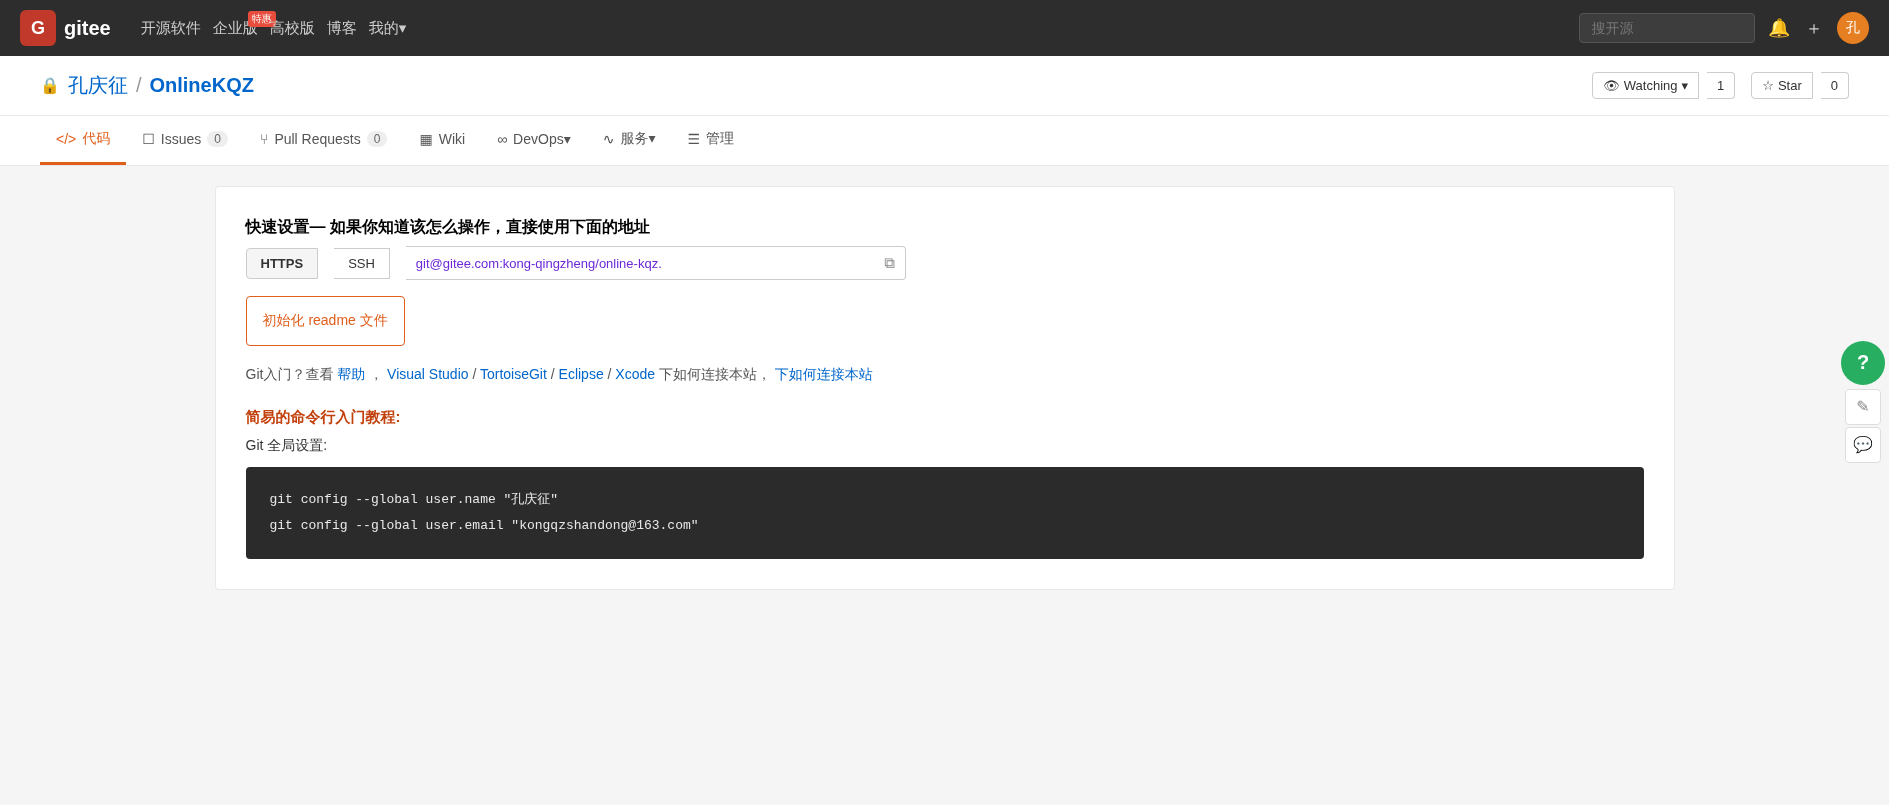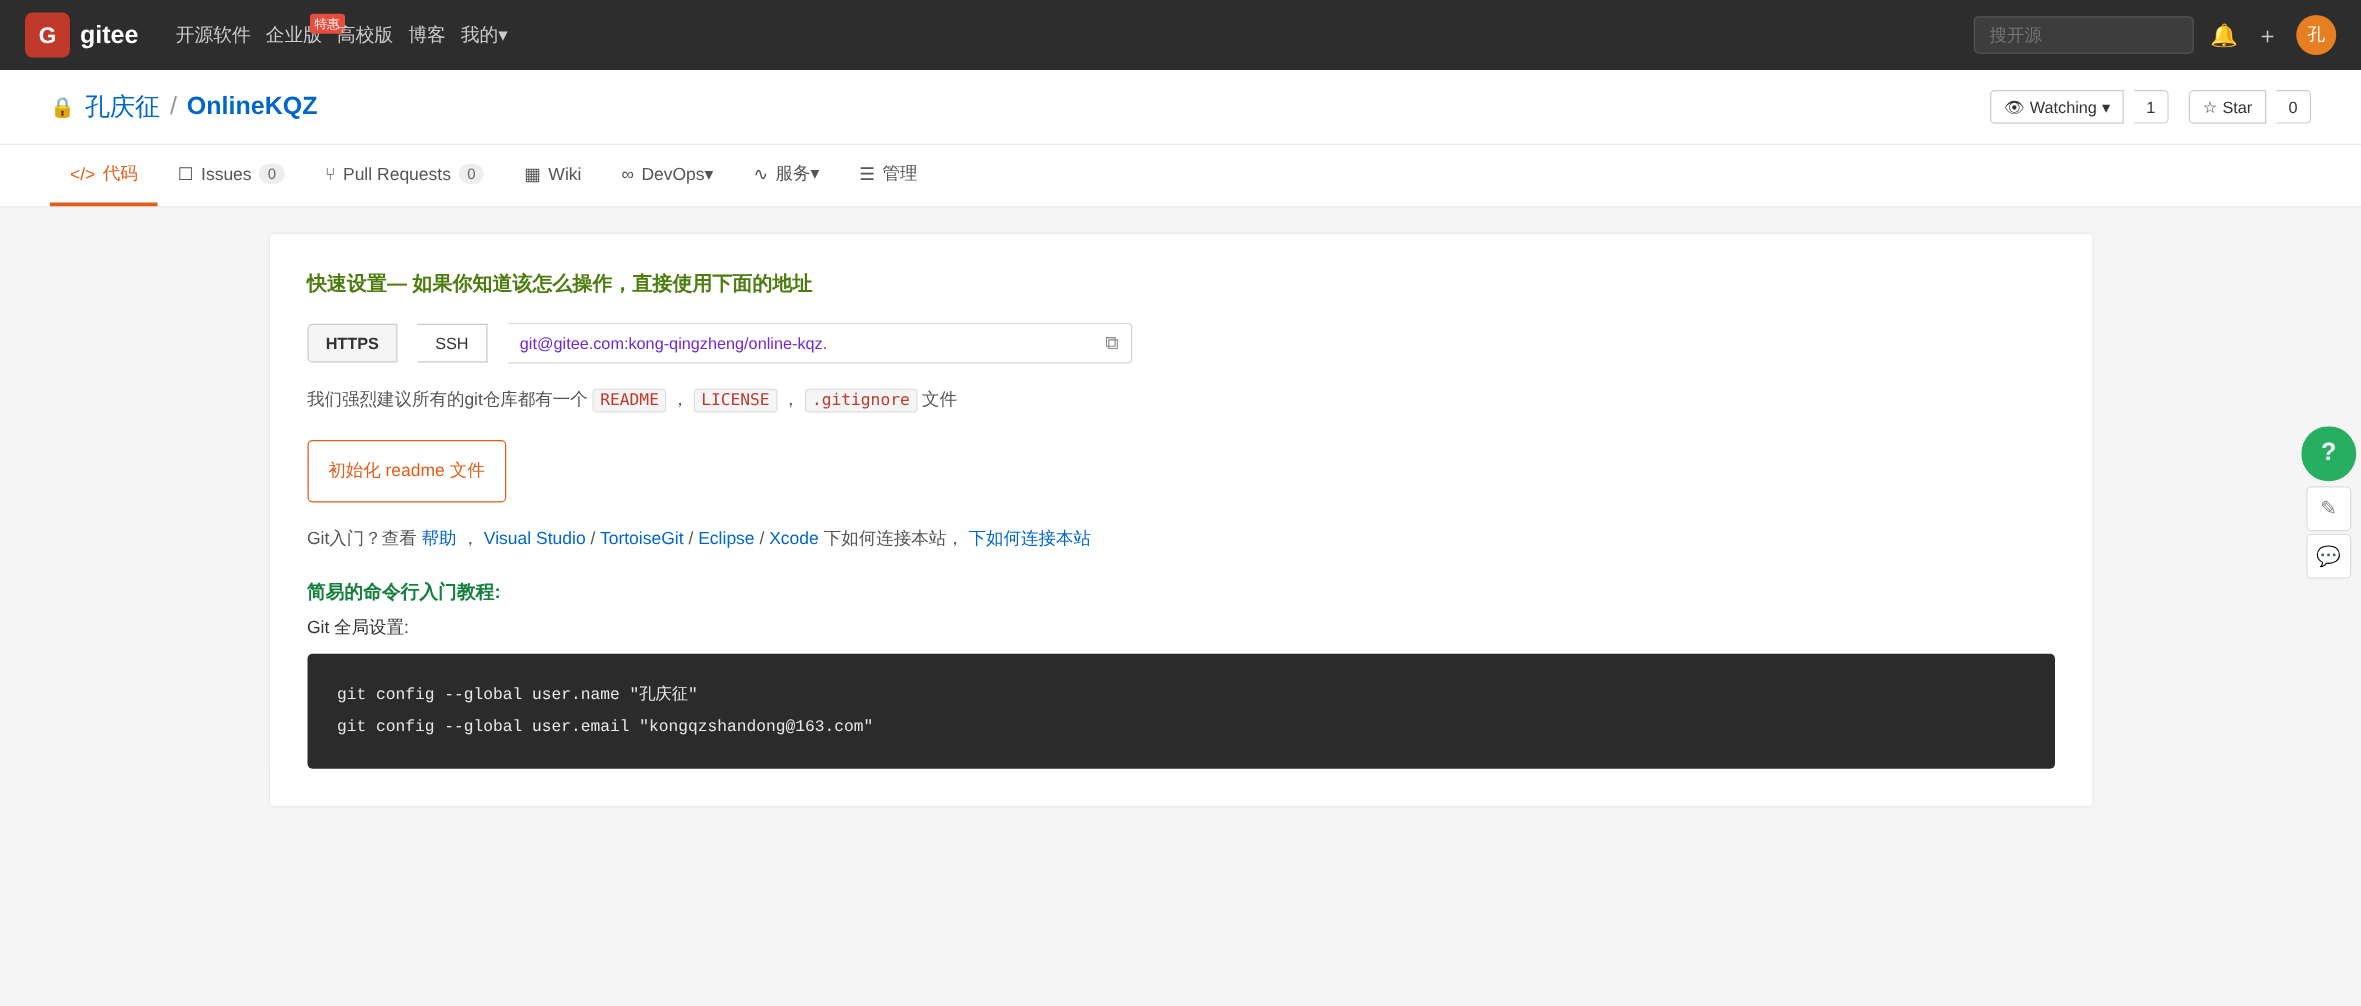--- a/index.html
+++ b/index.html
@@ -210,22 +210,22 @@
     }
     .setup-box {
       background: white;
       border: 1px solid #e8e8e8;
       border-radius: 4px;
       padding: 30px 30px;
     }
     .setup-title {
       font-size: 16px;
       font-weight: bold;
-      color: #4d7c0f;
-      margin-bottom: 20px;
+      color: #000000;
+      margin-bottom: 8px;
     }
     .clone-row {
       display: flex;
       align-items: center;
       gap: 16px;
       margin-bottom: 16px;
     }
     .protocol-btn {
       border: 1px solid #ccc;
       padding: 7px 14px;
@@ -303,21 +303,21 @@
       margin-bottom: 24px;
     }
     .help-text a {
       color: #0066cc;
       text-decoration: none;
     }
 
     .section-title {
       font-size: 15px;
       font-weight: bold;
-      color: #15803d;
+      color: #c2410c;
       margin-bottom: 10px;
     }
     .subsection-title {
       color: #333;
       font-size: 14px;
       margin-bottom: 12px;
     }
     .code-block {
       background: #2b2b2b;
       border-radius: 4px;
@@ -459,29 +459,20 @@
     <div class="clone-row">
       <button class="protocol-btn active">HTTPS</button>
       <button class="protocol-btn">SSH</button>
       <div class="clone-url-wrapper">
         <span class="clone-url">git@gitee.com:kong-qingzheng/online-kqz.</span>
         <button class="copy-btn">⧉</button>
       </div>
     </div>
 
     
-    <div class="recommend-text">
-      <span>我们强烈建议所有的git仓库都有一个</span>
-      <code>README</code>
-      <span>，</span>
-      <code>LICENSE</code>
-      <span>，</span>
-      <code>.gitignore</code>
-      <span>文件</span>
-    </div>
 
     
     <button class="init-readme-btn">初始化 readme 文件</button>
 
     
     <div class="help-text">
       <span>Git入门？查看</span>
       <a>帮助</a>
       <span>，</span>
       <a>Visual Studio</a>

